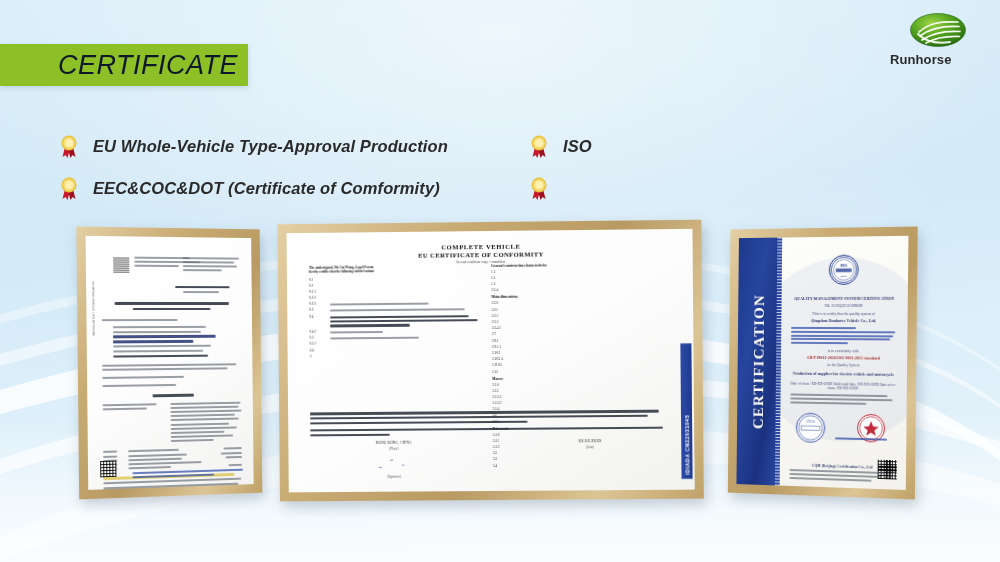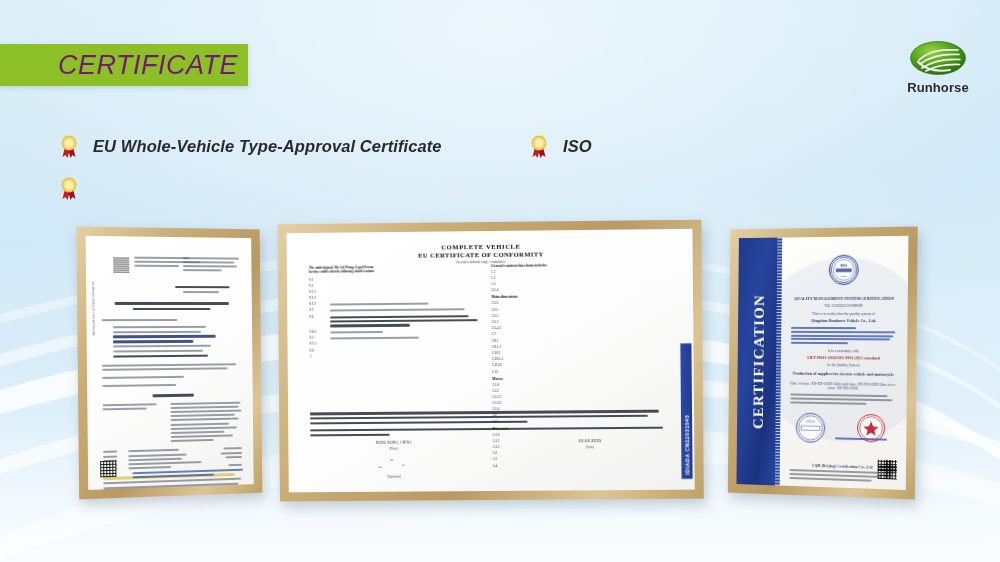--- a/index.html
+++ b/index.html
@@ -46,40 +46,40 @@
     display: flex; align-items: stretch;
     height: 42px;
     box-shadow: 0 2px 5px rgba(90,120,140,.22);
   }
   .tab {
     display: flex; align-items: center;
     font-style: italic;
     font-weight: 400;
     font-size: 27px;
     letter-spacing: 0.5px;
-    color: #701a75;
+    color: #0f172a;
     white-space: nowrap;
   }
   .tab-active {
     background: #8cc026;
     width: 248px;
     padding-left: 58px;
   }
   .tab-inactive {
     background: #39393a;
     width: 184px;
     padding-left: 33px;
     color: #f4f4f4;
   }
 
   
   .logo {
-    position: absolute; right: 14px; top: 39px;
+    position: absolute; right: 14px; top: 11px;
     width: 96px;
-    text-align: center;
+    text-align: left;
   }
   .logo-mark { width: 60px; height: 40px; margin: 0 auto; display:block; }
   .logo-text {
     font-size: 13px;
     font-weight: 600;
     color: #2b2b2b;
     margin-top: 1px;
     letter-spacing: .1px;
   }
 
@@ -300,31 +300,41 @@
 
 <div class="bullets">
   <div class="bullet">
     <svg class="medal" viewBox="0 0 44 50">
       <path d="M14 26 L9 46 L15 42 L19 48 L24 30 Z" fill="#c9182a"></path>
       <path d="M30 26 L35 46 L29 42 L25 48 L20 30 Z" fill="#9e1020"></path>
       <circle cx="22" cy="18" r="15" fill="#e8c23a"></circle>
       <circle cx="22" cy="18" r="12" fill="#f6dc76"></circle>
       <circle cx="22" cy="18" r="8" fill="#fdf0b0"></circle>
     </svg>
-    <span class="bullet-label">EU Whole-Vehicle Type-Approval Certificate</span>
+    <span class="bullet-label">EU Whole-Vehicle Type-Approval Production</span>
   </div>
   <div class="bullet">
     <svg class="medal" viewBox="0 0 44 50">
       <path d="M14 26 L9 46 L15 42 L19 48 L24 30 Z" fill="#c9182a"></path>
       <path d="M30 26 L35 46 L29 42 L25 48 L20 30 Z" fill="#9e1020"></path>
       <circle cx="22" cy="18" r="15" fill="#e8c23a"></circle>
       <circle cx="22" cy="18" r="12" fill="#f6dc76"></circle>
       <circle cx="22" cy="18" r="8" fill="#fdf0b0"></circle>
     </svg>
     <span class="bullet-label">ISO</span>
+  </div>
+  <div class="bullet">
+    <svg class="medal" viewBox="0 0 44 50">
+      <path d="M14 26 L9 46 L15 42 L19 48 L24 30 Z" fill="#c9182a"></path>
+      <path d="M30 26 L35 46 L29 42 L25 48 L20 30 Z" fill="#9e1020"></path>
+      <circle cx="22" cy="18" r="15" fill="#e8c23a"></circle>
+      <circle cx="22" cy="18" r="12" fill="#f6dc76"></circle>
+      <circle cx="22" cy="18" r="8" fill="#fdf0b0"></circle>
+    </svg>
+    <span class="bullet-label">EEC&amp;COC&amp;DOT (Certificate of Comformity)</span>
   </div>
   <div class="bullet">
     <svg class="medal" viewBox="0 0 44 50">
       <path d="M14 26 L9 46 L15 42 L19 48 L24 30 Z" fill="#c9182a"></path>
       <path d="M30 26 L35 46 L29 42 L25 48 L20 30 Z" fill="#9e1020"></path>
       <circle cx="22" cy="18" r="15" fill="#e8c23a"></circle>
       <circle cx="22" cy="18" r="12" fill="#f6dc76"></circle>
       <circle cx="22" cy="18" r="8" fill="#fdf0b0"></circle>
     </svg>
   </div>

